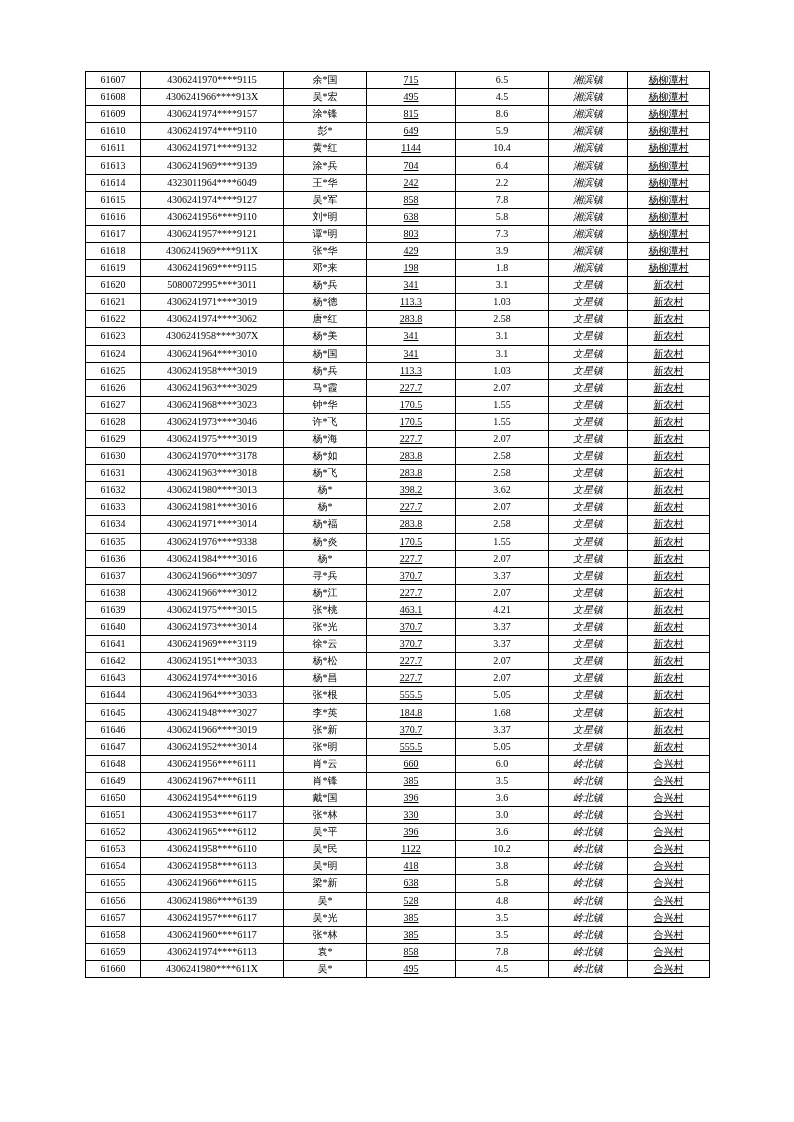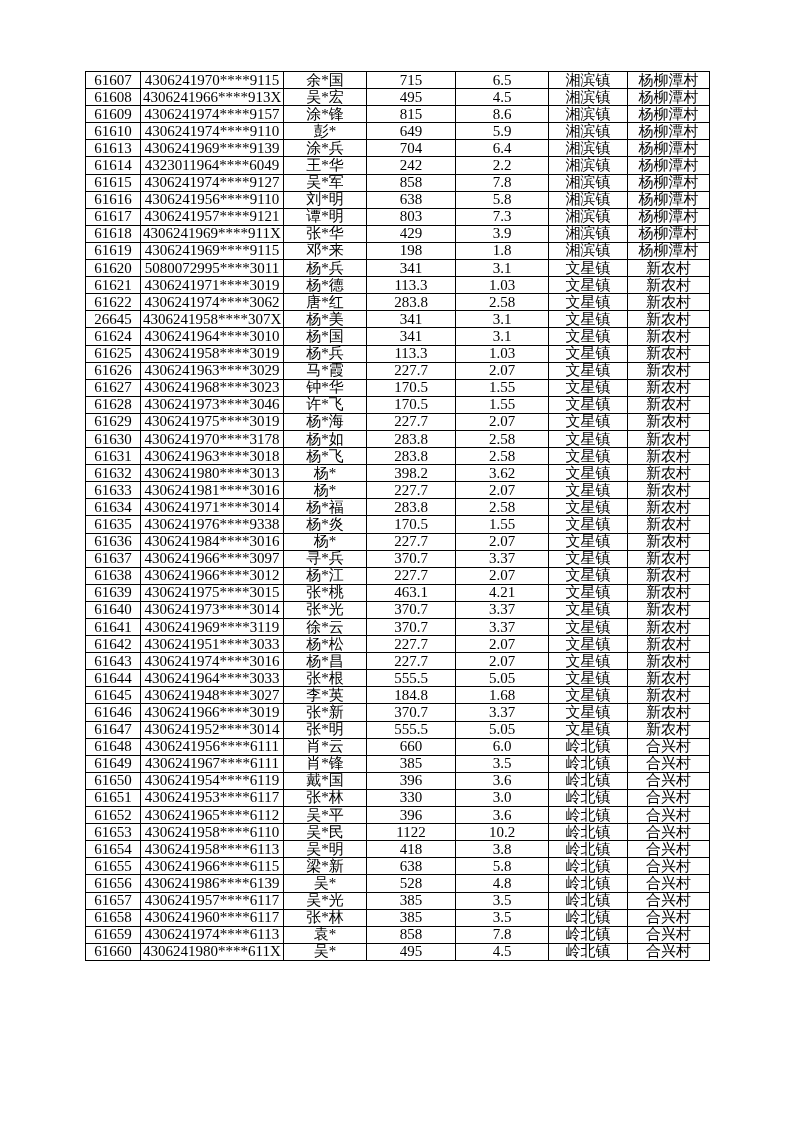--- a/index.html
+++ b/index.html
@@ -15,39 +15,39 @@
     font-family: "Liberation Serif", "DejaVu Serif", serif;
     overflow: hidden;
   }
   table.data-table {
     position: absolute;
     left: 85px;
     top: 71px;
     width: 625px;
     border-collapse: collapse;
     table-layout: fixed;
-    font-size: 15px;
+    font-size: 10px;
     color: #000000;
   }
   table.data-table td {
     border: 1px solid #000000;
     height: 16.1px;
     padding: 0 2px;
     text-align: center;
     vertical-align: middle;
     white-space: nowrap;
     overflow: hidden;
     line-height: 1;
   }
   td.col-index   { width: 50px;  }
   td.col-name    { width: 78px;  }
-  td.col-amount  { width: 84px;  }
+  td.col-amount  { width: 84px; text-decoration: underline;  }
   td.col-area    { width: 88px;  }
-  td.col-town    { width: 74px;  }
-  td.col-village { width: 77px;  }
+  td.col-town    { width: 74px; font-style: italic;  }
+  td.col-village { width: 77px; text-decoration: underline;  }
 </style>
 </head>
 <body>
 
 <div class="page">
   <table class="data-table">
     <tbody id="table-body">
         <tr>
           <td class="col-index">61607</td>
           <td class="col-id-number">4306241970****9115</td>
@@ -78,20 +78,29 @@
         <tr>
           <td class="col-index">61610</td>
           <td class="col-id-number">4306241974****9110</td>
           <td class="col-name">彭*</td>
           <td class="col-amount">649</td>
           <td class="col-area">5.9</td>
           <td class="col-town">湘滨镇</td>
           <td class="col-village">杨柳潭村</td>
         </tr>
         <tr>
+          <td class="col-index">61611</td>
+          <td class="col-id-number">4306241971****9132</td>
+          <td class="col-name">黄*红</td>
+          <td class="col-amount">1144</td>
+          <td class="col-area">10.4</td>
+          <td class="col-town">湘滨镇</td>
+          <td class="col-village">杨柳潭村</td>
+        </tr>
+        <tr>
           <td class="col-index">61613</td>
           <td class="col-id-number">4306241969****9139</td>
           <td class="col-name">涂*兵</td>
           <td class="col-amount">704</td>
           <td class="col-area">6.4</td>
           <td class="col-town">湘滨镇</td>
           <td class="col-village">杨柳潭村</td>
         </tr>
         <tr>
           <td class="col-index">61614</td>
@@ -168,21 +177,21 @@
         <tr>
           <td class="col-index">61622</td>
           <td class="col-id-number">4306241974****3062</td>
           <td class="col-name">唐*红</td>
           <td class="col-amount">283.8</td>
           <td class="col-area">2.58</td>
           <td class="col-town">文星镇</td>
           <td class="col-village">新农村</td>
         </tr>
         <tr>
-          <td class="col-index">26645</td>
+          <td class="col-index">61623</td>
           <td class="col-id-number">4306241958****307X</td>
           <td class="col-name">杨*美</td>
           <td class="col-amount">341</td>
           <td class="col-area">3.1</td>
           <td class="col-town">文星镇</td>
           <td class="col-village">新农村</td>
         </tr>
         <tr>
           <td class="col-index">61624</td>
           <td class="col-id-number">4306241964****3010</td>

